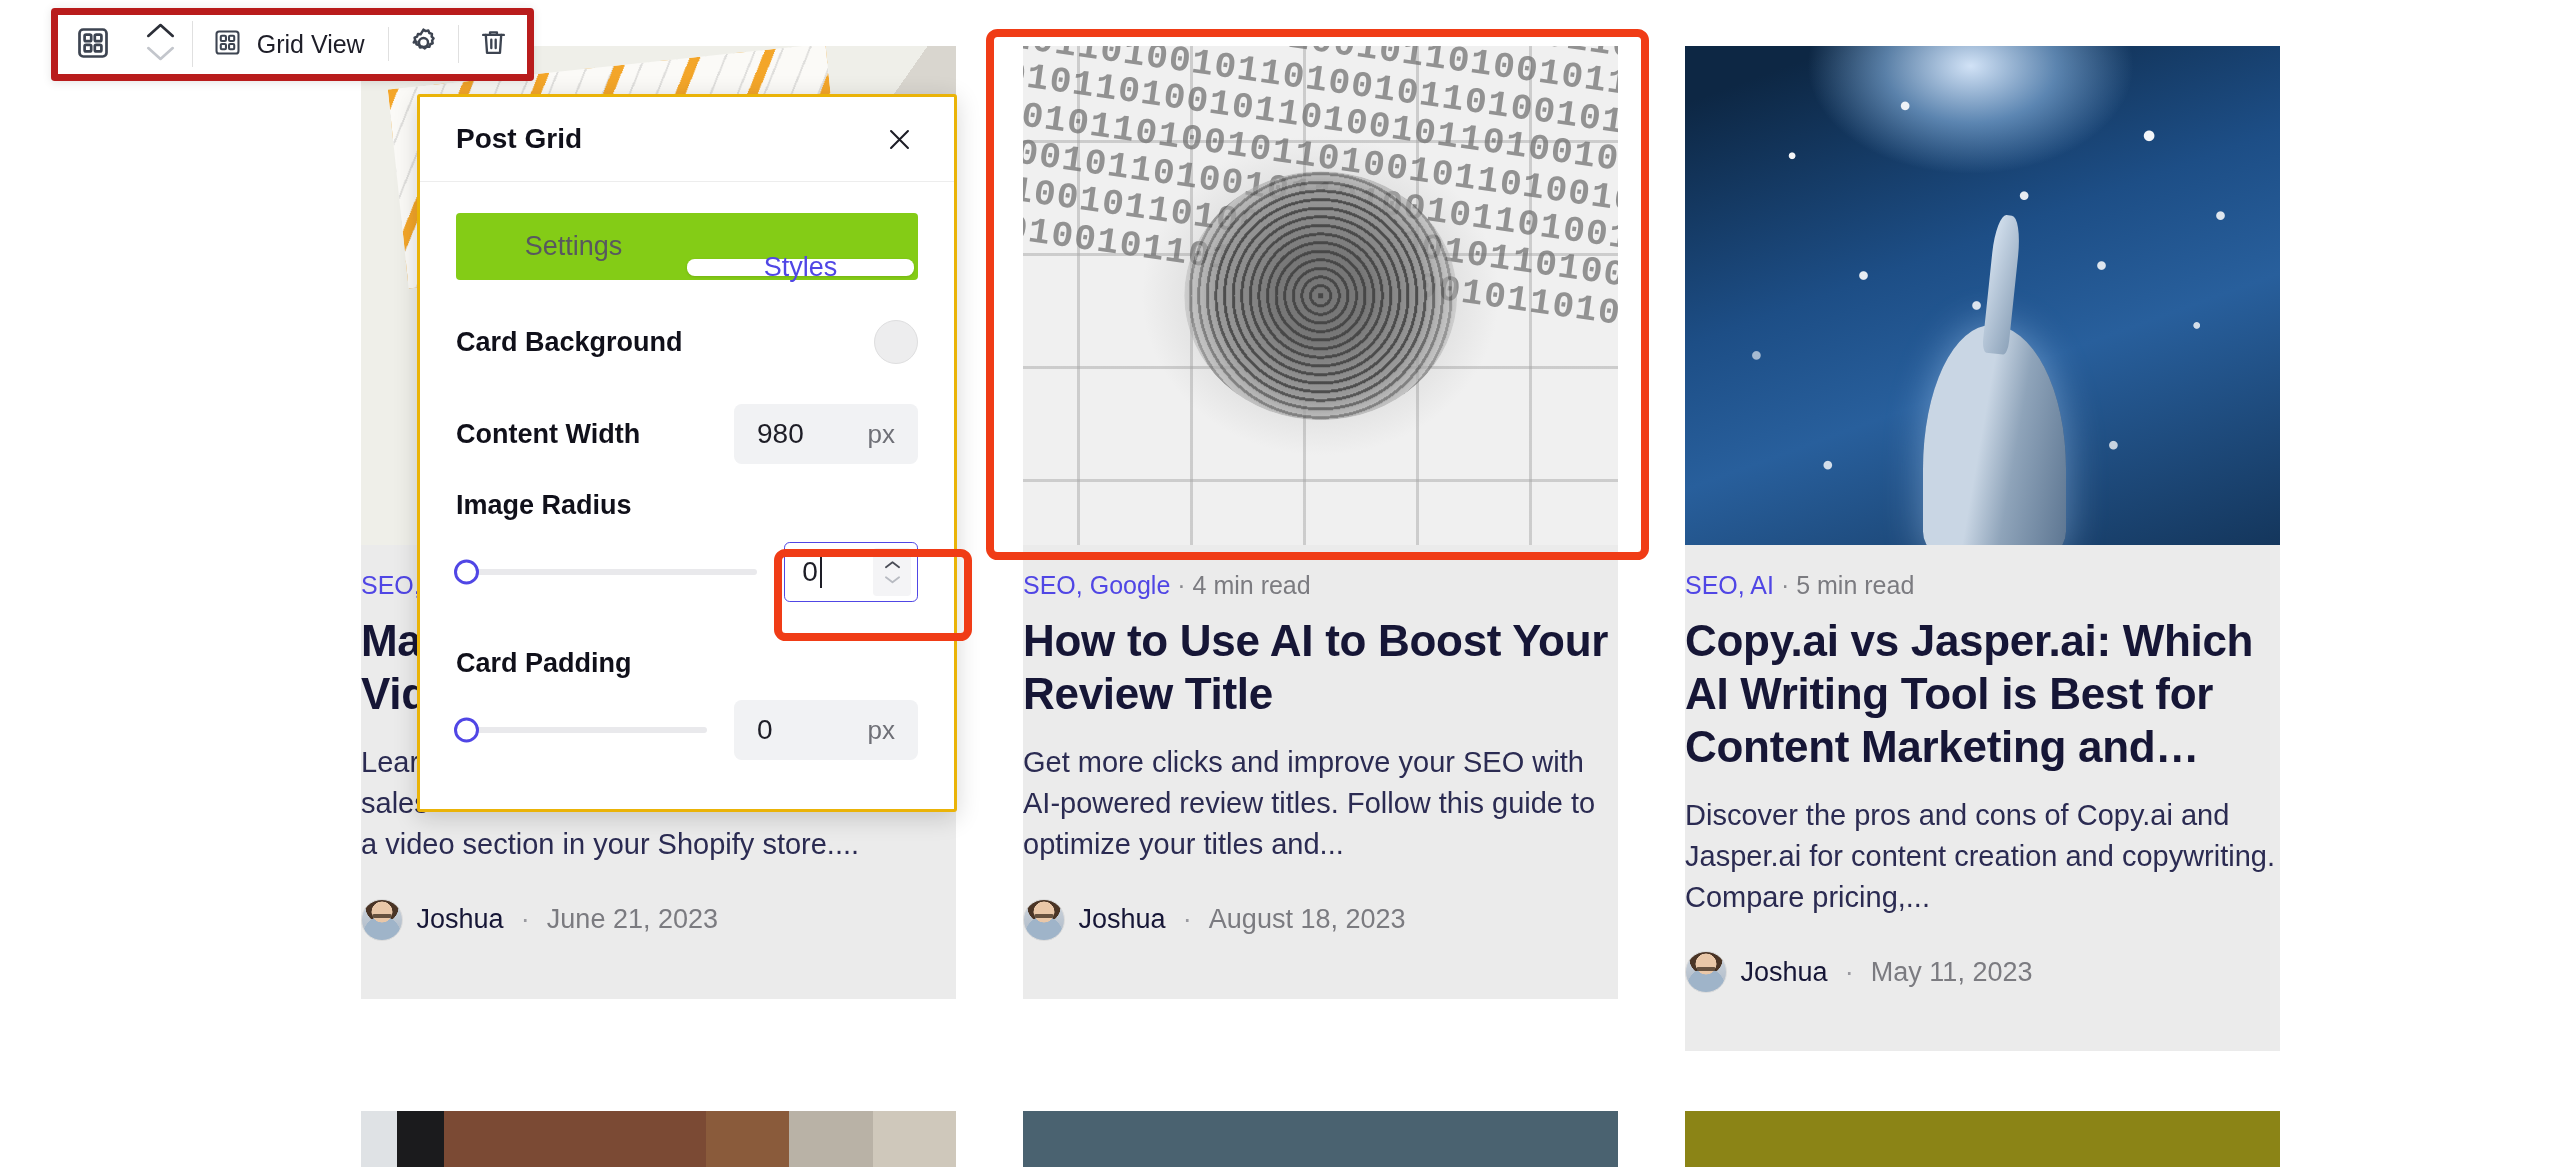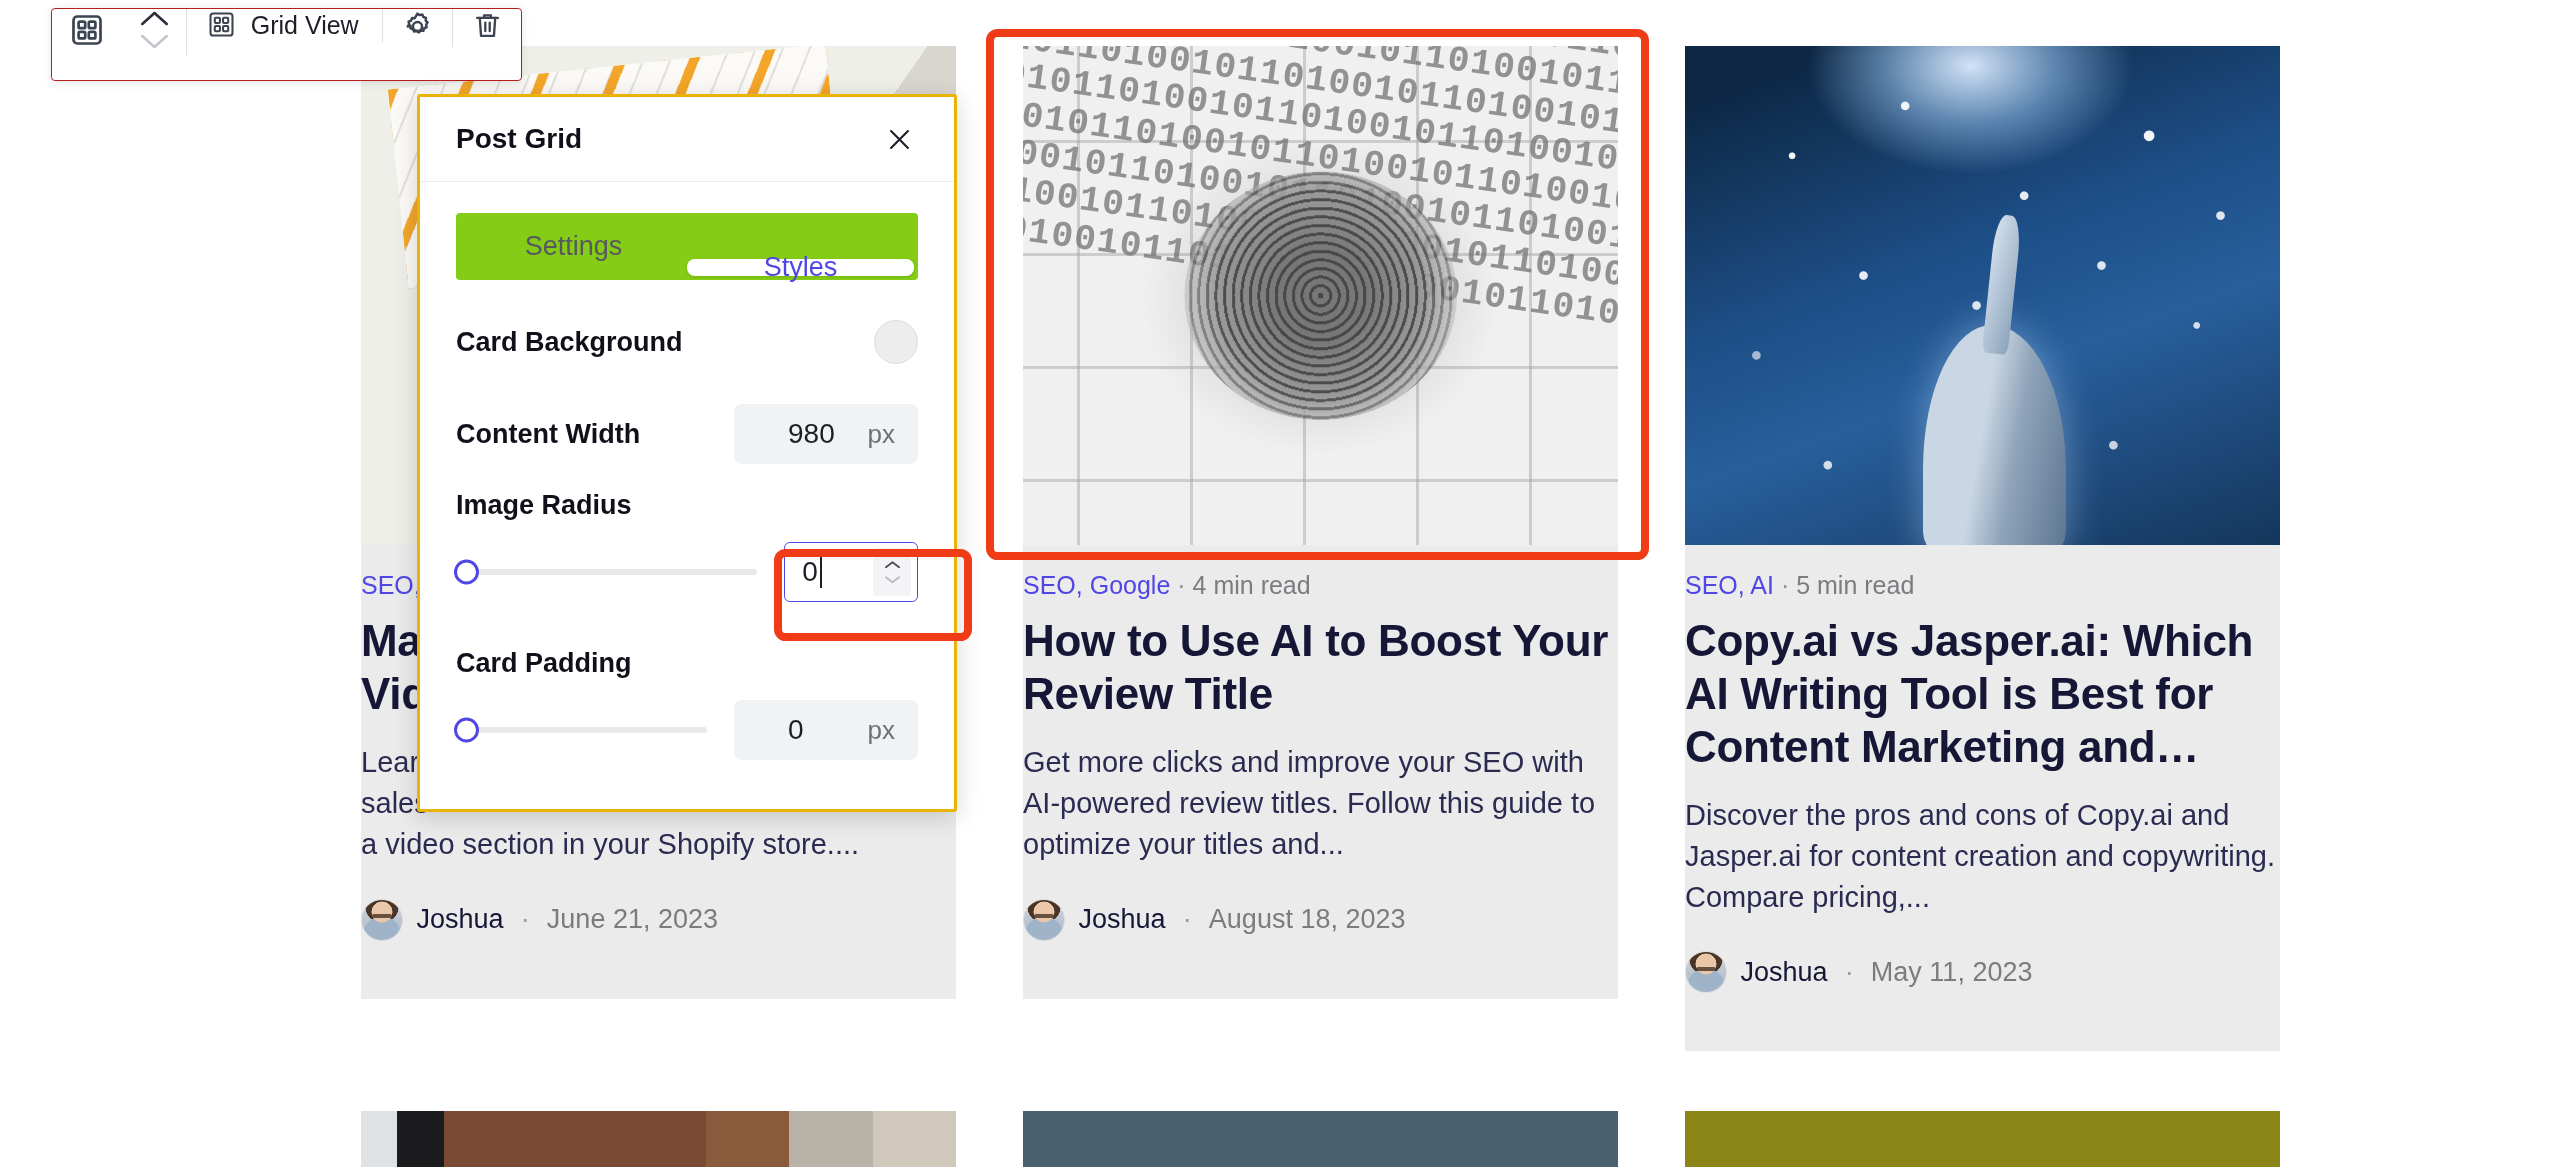--- a/index.html
+++ b/index.html
@@ -191,23 +191,23 @@
   .thumb-illus::after{
     content:""; position:absolute; left:50%; top:22%; width:26%; height:66%;
     border:3.8px solid #fff; border-radius:50%;
   }
   .thumb-olive{ background: linear-gradient(180deg,#8b8416 0 40%, #7d770f 100%); }
 
   
   .block-toolbar{
     position:absolute; left:51px; top:7.7px;
     height:73px;
-    display:flex; align-items:flex-start;
+    display:flex; align-items:center;
     background:#fff;
-    border:1px solid #b91c1c;
+    border:7px solid #b91c1c;
     border-radius:3.8px;
     box-shadow: 0 1.9px 9.6px rgba(0,0,0,.10);
     z-index:40;
   }
   .tb-group{ display:flex; align-items:center; border-right:1px solid #e0e0e0; }
   .tb-group:last-child{ border-right:none; }
   .tb-btn{
     display:flex; align-items:center; justify-content:center;
     height:100%; padding:0 17.3px; cursor:pointer; background:transparent; border:none;
   }
@@ -265,21 +265,21 @@
     width:44px; height:44px; border-radius:50%;
     background:#ededee; border:1px solid #dededf; cursor:pointer;
   }
 
   .num-box{
     display:flex; align-items:center;
     width:184px; height:60px;
     background:#f1f2f4; border-radius:7.7px;
     padding:0 23px; justify-content:space-between;
   }
-  .num-val{ font-size:28px; color:#1d1d26;margin-left:31px; }
+  .num-val{ font-size:28px; color:#1d1d26; }
   .num-unit{ font-size:26px; color:#6f7077; }
 
   .slider-row{
     display:flex; align-items:center; justify-content:space-between;
     margin-top:25px;
   }
   .slider{
     position:relative; flex:1; height:5.8px; margin-right:27px;
     background:#e9e9ec; border-radius:2.9px;
   }

